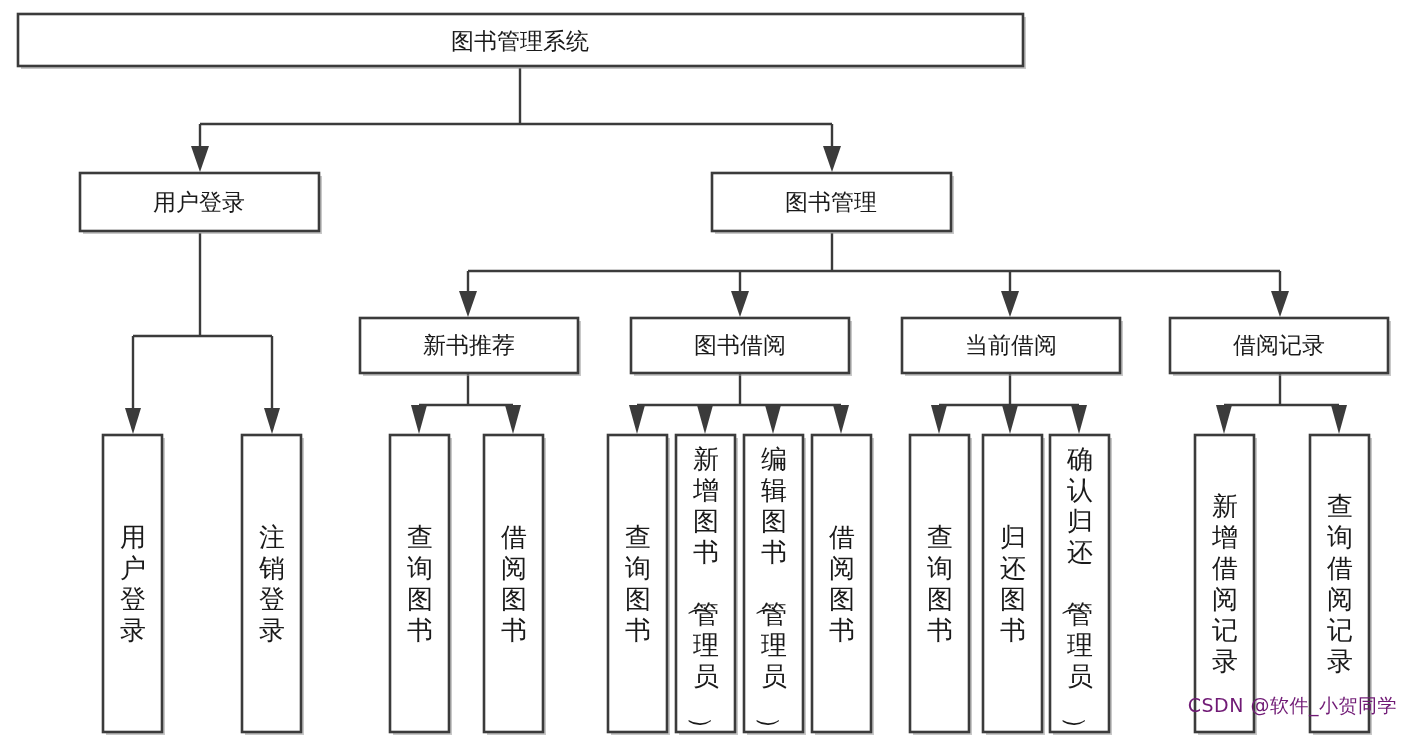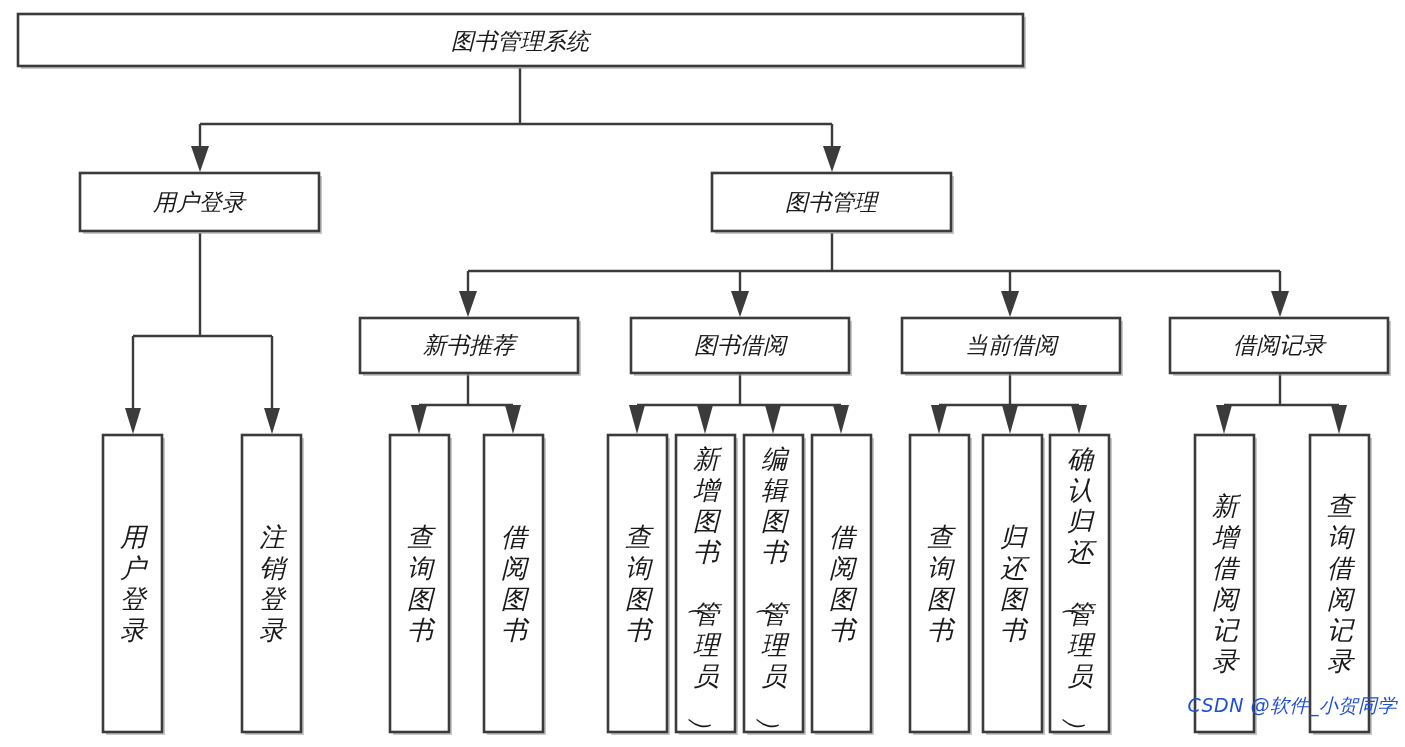--- a/index.html
+++ b/index.html
@@ -12,21 +12,20 @@
     height: 747px;
     font-family: "DejaVu Sans", "Liberation Sans", sans-serif;
     overflow: hidden;
     position: relative;
   }
   #diagram-root {
     position: relative;
     width: 1405px;
     height: 725px;
     background: #ffffff;
-    font-style: italic;
   }
   svg.canvas {
     position: absolute;
     top: 0;
     left: 0;
     width: 1405px;
     height: 747px;
   }
   .node-box {
     fill: #ffffff;
@@ -59,21 +58,21 @@
     font-size: 26px;
     fill: #1a1a1a;
     text-anchor: middle;
   }
   .watermark {
     position: absolute;
     right: 8px;
     bottom: 6px;
     font-family: "DejaVu Sans", "Liberation Sans", sans-serif;
     font-size: 19px;
-    color: #1d4ed8;
+    color: #701a75;
     letter-spacing: 0.5px;
     white-space: nowrap;
     user-select: none;
   }
 </style>
 </head>
 <body>
 
 <div id="diagram-root">
 

